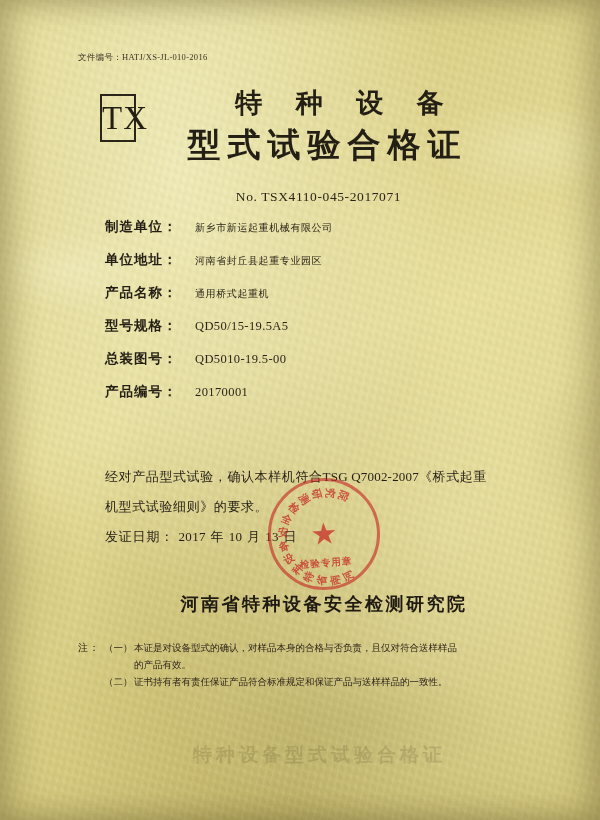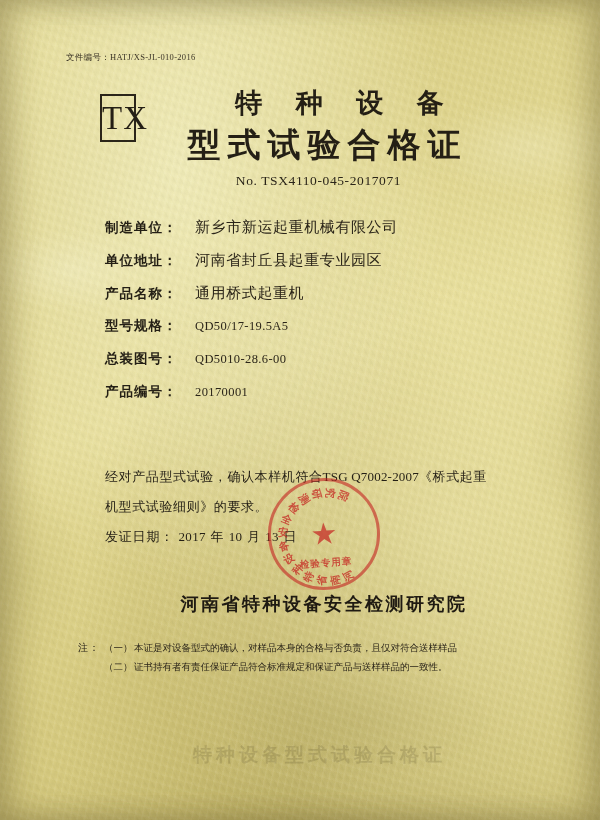--- a/index.html
+++ b/index.html
@@ -54,21 +54,21 @@
   .content {
     position: relative;
     z-index: 3;
     width: 100%;
     height: 100%;
   }
 
   
   #doc-number {
     position: absolute;
-    left: 66px;
+    left: 78px;
     top: 52px;
     font-size: 8.5px;
     font-family: "Liberation Serif", serif;
     color: #3a3326;
     letter-spacing: 0.3px;
   }
 
   
   #title-block {
     position: absolute;
@@ -105,21 +105,21 @@
     font-size: 33px;
     letter-spacing: 7px;
     color: #241f15;
     padding-left: 55px;
     margin-top: 5px;
     font-family: "Liberation Sans", sans-serif;
     font-weight: bold;
     line-height: 40px;
   }
   #cert-no {
-    margin-top: 8px;
+    margin-top: 24px;
     padding-left: 37px;
     font-size: 13.5px;
     letter-spacing: 0.6px;
     color: #2b2519;
     font-family: "Liberation Serif", serif;
   }
 
   
   #fields {
     position: absolute;
@@ -144,21 +144,21 @@
   }
   .field-value {
     font-size: 12.5px;
     color: #2b2519;
     letter-spacing: 0.4px;
     font-family: "Liberation Serif", serif;
     padding-left: 6px;
   }
   .field-value.cjk {
     font-family: "Liberation Sans", sans-serif;
-    font-size: 15px;
+    font-size: 10px;
     letter-spacing: 0.6px;
   }
 
   
   #statement {
     position: absolute;
     left: 105px;
     top: 462px;
     width: 395px;
     font-size: 13px;
@@ -339,25 +339,25 @@
       <div class="field-row">
         <div class="field-label">单位地址：</div>
         <div class="field-value cjk">河南省封丘县起重专业园区</div>
       </div>
       <div class="field-row">
         <div class="field-label">产品名称：</div>
         <div class="field-value cjk">通用桥式起重机</div>
       </div>
       <div class="field-row">
         <div class="field-label">型号规格：</div>
-        <div class="field-value">QD50/17-19.5A5</div>
+        <div class="field-value">QD50/15-19.5A5</div>
       </div>
       <div class="field-row">
         <div class="field-label">总装图号：</div>
-        <div class="field-value">QD5010-28.6-00</div>
+        <div class="field-value">QD5010-19.5-00</div>
       </div>
       <div class="field-row">
         <div class="field-label">产品编号：</div>
         <div class="field-value">20170001</div>
       </div>
     </div>
 
     <div id="statement">
       <span>经对产品型式试验，确认本样机符合</span><span class="std">TSG Q7002-2007</span><span>《桥式起重机型式试验细则》的要求。</span>
     </div>
@@ -397,20 +397,21 @@
 
     <div id="notes">
       <div class="note-row">
         <div id="notes-label">注：</div>
         <div class="note-marker">（一）</div>
         <div class="note-text">本证是对设备型式的确认，对样品本身的合格与否负责，且仅对符合送样样品</div>
       </div>
       <div class="note-row">
         <div id="notes-label-spacer" style="width:26px;flex:none;"></div>
         <div class="note-marker"></div>
+        <div class="note-text">的产品有效。</div>
       </div>
       <div class="note-row">
         <div style="width:26px;flex:none;"></div>
         <div class="note-marker">（二）</div>
         <div class="note-text">证书持有者有责任保证产品符合标准规定和保证产品与送样样品的一致性。</div>
       </div>
     </div>
 
     <div id="watermark">特种设备型式试验合格证</div>
 

